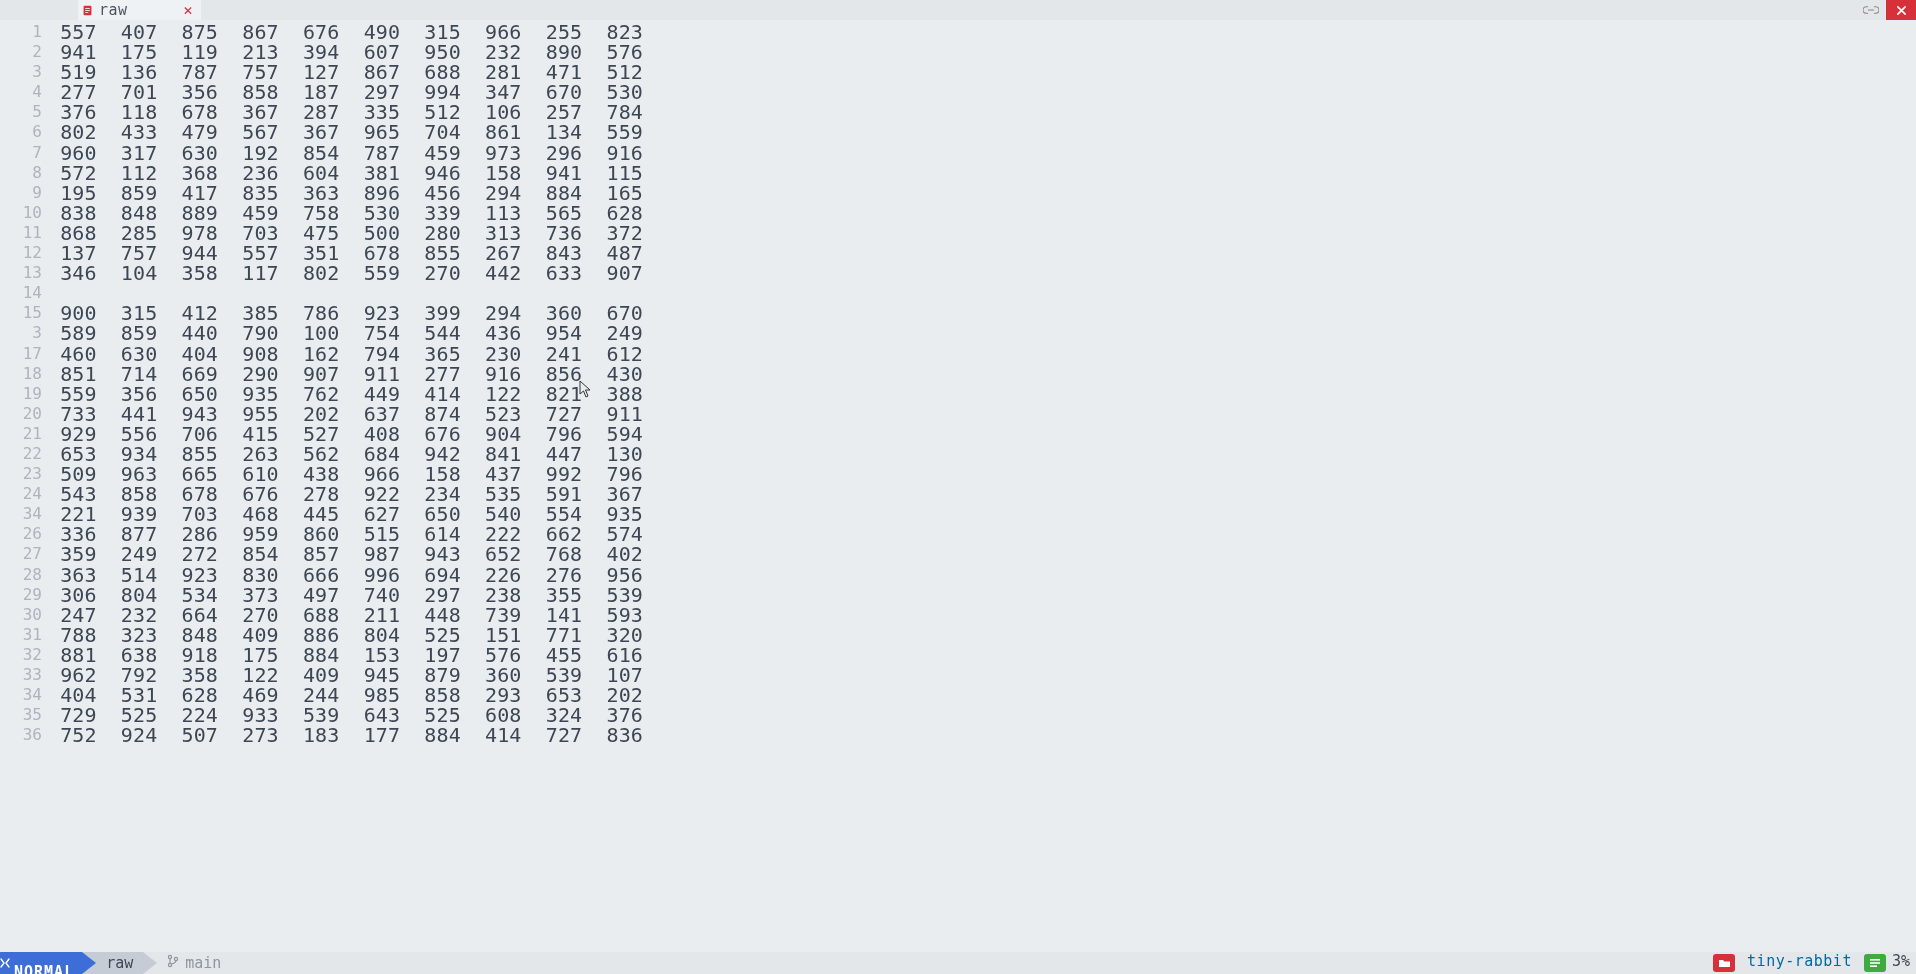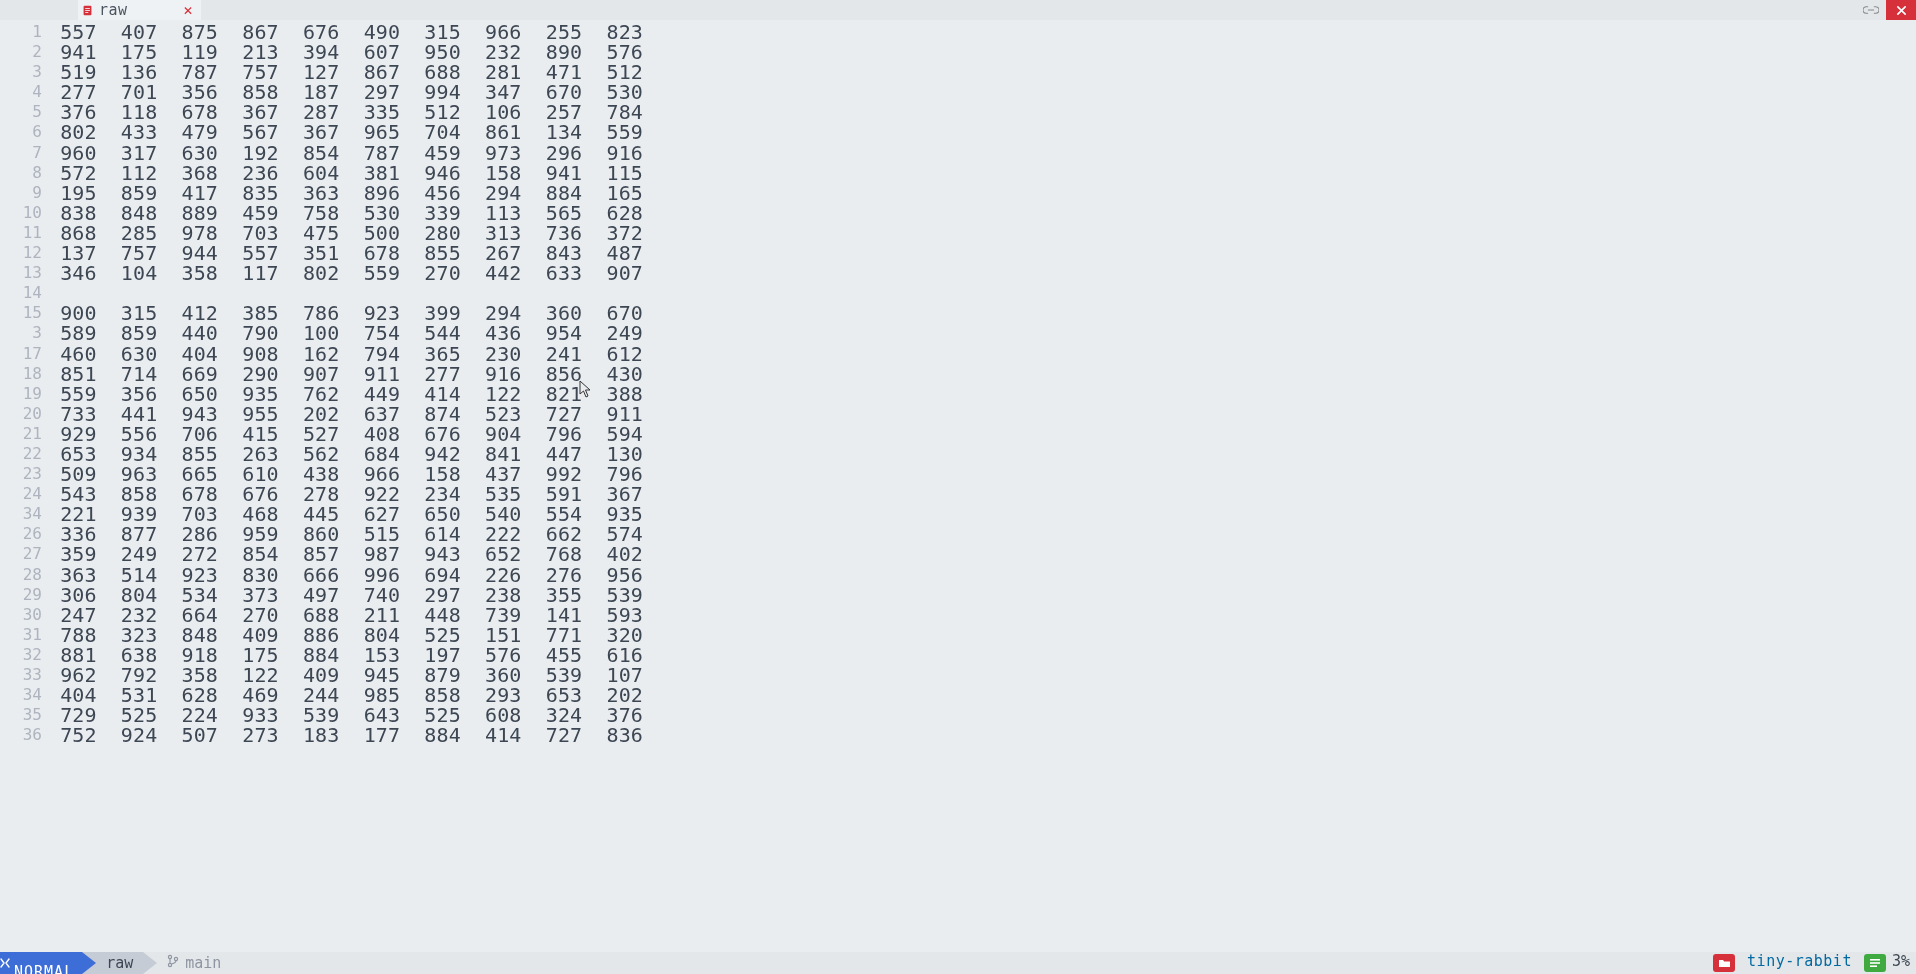--- a/index.html
+++ b/index.html
@@ -86,21 +86,21 @@
     background:#e4e7ea;
     font-size:15px;
     user-select:none;
   }
   .sl-seg { display:flex; align-items:center; padding:0 8px; }
   .sl-edge {
     width: 10px; background:#3d6dd6;
     display:flex; align-items:center; justify-content:center;
   }
   .sl-mode {
-    background:#3d6dd6; color:#fff; font-weight:normal;
+    background:#3d6dd6; color:#fff; font-weight:bold;
     letter-spacing:1px; padding:17px 8px 0 4px;
   }
   .sl-mode-sep {
     width:0; height:0;
     border-top:11px solid transparent;
     border-bottom:11px solid transparent;
     border-left:14px solid #3d6dd6;
     background:#c6ccd6;
   }
   .sl-file-sep-start {

